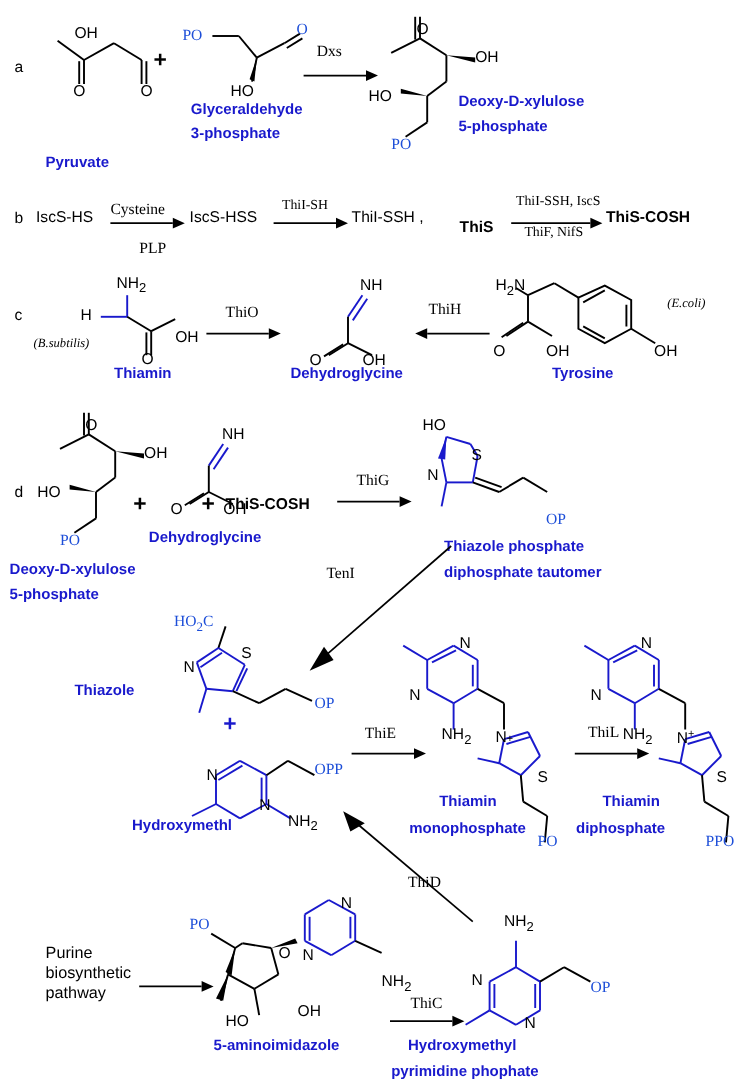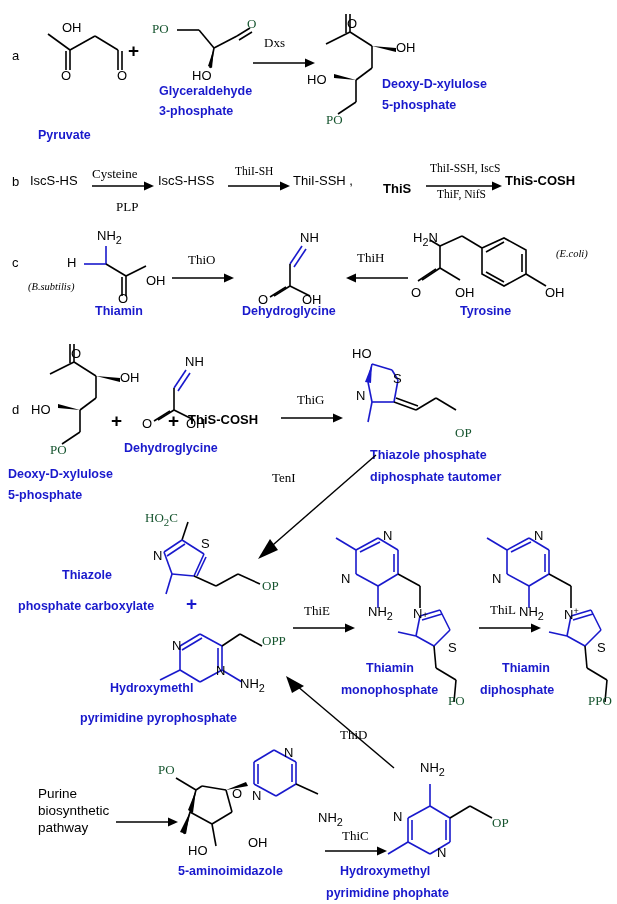--- a/index.html
+++ b/index.html
@@ -5,21 +5,21 @@
   html,body{margin:0;padding:0;background:#ffffff;}
   body{width:617px;height:904px;position:relative;overflow:hidden;
        font-family:"Liberation Sans", sans-serif;color:#000;}
   #stage{position:relative;width:617px;height:904px;}
   .abs{position:absolute;}
   .panel-letter{font-family:"Liberation Sans",sans-serif;font-size:13px;color:#000;}
   .cmp-label{color:#1919CC;font-family:"Liberation Sans",sans-serif;
              font-weight:bold;font-size:12.5px;white-space:nowrap;line-height:1.35;}
   .enz{font-family:"Liberation Serif",serif;font-size:13px;color:#000;white-space:nowrap;}
   .enz-small{font-family:"Liberation Serif",serif;font-size:11.5px;color:#000;white-space:nowrap;}
-  .atomtxt{font-family:"Liberation Serif",serif;font-size:13px;color:#14532d;white-space:nowrap;}
+  .atomtxt{font-family:"Liberation Serif",serif;font-size:13px;color:#1d4ed8;white-space:nowrap;}
   .atomtxt-b{font-family:"Liberation Sans",serif;font-size:13px;color:#000;white-space:nowrap;}
   .chem-b{font-family:"Liberation Sans",sans-serif;font-weight:bold;font-size:13px;color:#000;white-space:nowrap;}
   .chem-n{font-family:"Liberation Sans",sans-serif;font-size:13px;color:#000;white-space:nowrap;}
   .plain{font-family:"Liberation Sans",sans-serif;font-size:13.5px;color:#000;white-space:nowrap;line-height:1.25;}
   .ital{font-family:"Liberation Serif",serif;font-style:italic;font-size:10.5px;color:#000;white-space:nowrap;}
   .plus{font-family:"Liberation Sans",sans-serif;font-weight:bold;font-size:19px;color:#000;}
   .plus-blue{font-family:"Liberation Sans",sans-serif;font-weight:bold;font-size:19px;color:#1919CC;}
   svg{position:absolute;overflow:visible;}
   .bk{stroke:#000;stroke-width:1.6;fill:none;}
   .bl{stroke:#1919CC;stroke-width:1.6;fill:none;}
@@ -270,21 +270,20 @@
     <path class="bl" d="M30,62 L24,82"></path>
     <path class="bk" d="M52,64 L74,74"></path>
     <path class="bk" d="M74,74 L96,62"></path>
     <path class="bk" d="M96,62 L118,72"></path>
   </svg>
   <div class="abs atomtxt" style="left:145px;top:510px;">HO<sub>2</sub>C</div>
   <div class="abs atomtxt-b" style="left:201px;top:536px;">S</div>
   <div class="abs atomtxt-b" style="left:153px;top:548px;">N</div>
   <div class="abs atomtxt" style="left:262px;top:578px;">OP</div>
   <div class="abs cmp-label" style="left:62px;top:567px;">Thiazole</div>
-  <div class="abs cmp-label" style="left:18px;top:598px;">phosphate carboxylate</div>
   <div class="abs plus-blue" style="left:186px;top:593px;">+</div>
 
   <svg class="abs" style="left:160px;top:618px;width:170px;height:90px;">
     <path class="bl" d="M20,28 L40,16"></path>
     <path class="bl" d="M22,32 L42,20"></path>
     <path class="bl" d="M40,16 L62,28"></path>
     <path class="bl" d="M62,28 L62,52"></path>
     <path class="bl" d="M58,30 L58,50"></path>
     <path class="bl" d="M62,52 L40,64"></path>
     <path class="bl" d="M40,64 L20,52"></path>
@@ -292,21 +291,20 @@
     <path class="bl" d="M20,52 L0,62"></path>
     <path class="bl" d="M62,52 L82,64"></path>
     <path class="bk" d="M62,28 L80,16"></path>
     <path class="bk" d="M80,16 L102,28"></path>
   </svg>
   <div class="abs atomtxt-b" style="left:172px;top:638px;">N</div>
   <div class="abs atomtxt-b" style="left:216px;top:663px;">N</div>
   <div class="abs atomtxt-b" style="left:240px;top:676px;">NH<sub>2</sub></div>
   <div class="abs atomtxt" style="left:262px;top:633px;">OPP</div>
   <div class="abs cmp-label" style="left:110px;top:680px;">Hydroxymethl</div>
-  <div class="abs cmp-label" style="left:80px;top:710px;">pyrimidine pyrophosphate</div>
 
   <div class="abs enz" style="left:304px;top:603px;">ThiE</div>
   <svg class="abs" style="left:293px;top:622px;width:62px;height:14px;">
     <path class="arrow" d="M0,6 L52,6"></path>
     <polygon points="52,1.5 62,6 52,10.5" fill="#000"></polygon>
   </svg>
 
   <svg class="abs" style="left:336px;top:522px;width:150px;height:190px;">
     <path class="bl" d="M20,28 L20,52"></path>
     <path class="bl" d="M20,28 L42,16"></path>

